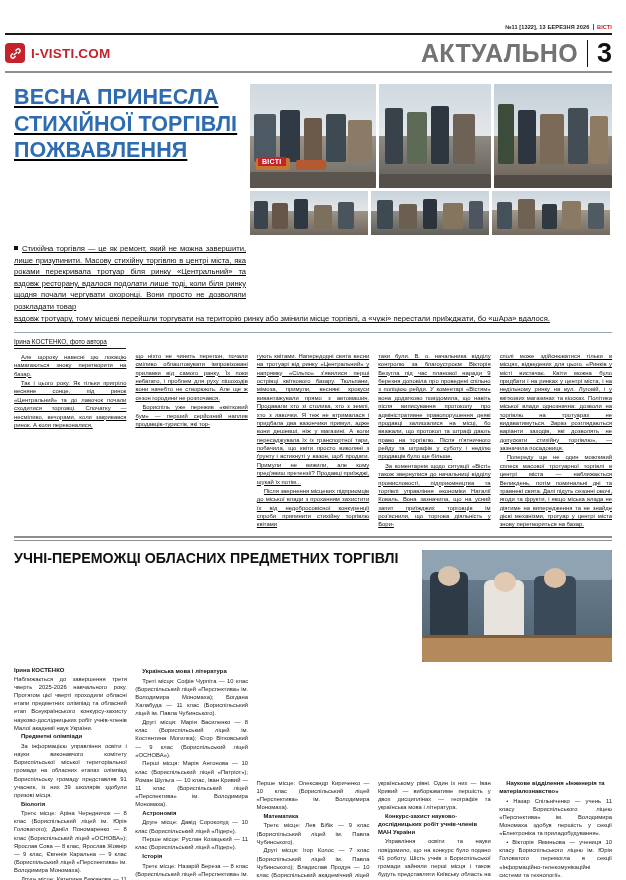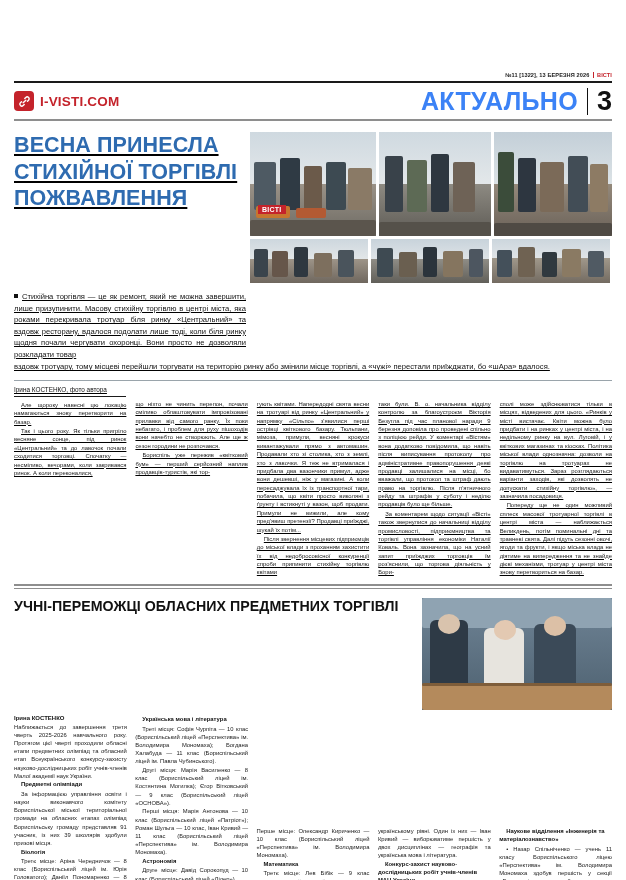--- a/index.html
+++ b/index.html
@@ -12,22 +12,21 @@
   .page {
     position: relative;
     width: 626px; height: 880px;
     background: #fff;
     padding: 0;
   }
 
   
   .masthead {
     position: relative;
-    padding: 24px 14px 0 14px;
-    margin-top: 48px;
+    padding: 24px 14px 0 5px;
   }
   .issue-line {
     text-align: right;
     font-size: 5.6px;
     font-weight: bold;
     letter-spacing: .1px;
     color: #1a1a1a;
     padding-bottom: 3px;
   }
   .issue-line .brand {
@@ -47,21 +46,21 @@
   .site-mark {
     width: 20px; height: 20px; border-radius: 4px; background: #c4232b;
     display: flex; align-items: center; justify-content: center;
   }
   .site-mark svg { display: block; }
   .site-name {
     font-size: 13.5px; font-weight: bold; color: #c4232b; letter-spacing: .2px;
   }
   .mast-right { display: flex; align-items: center; gap: 9px; }
   .section-title {
-    font-size: 25px; font-weight: bold; color: #3b82f6;
+    font-size: 25px; font-weight: bold; color: #737373;
     letter-spacing: .3px; line-height: 1;
   }
   .page-num {
     font-size: 27px; font-weight: bold; color: #111; line-height: 1;
     border-left: 1.6px solid #111; padding-left: 9px;
   }
   .rule-bot { height: 2.6px; background: #8e8e8e; width: 100%; }
 
   
   .article1 { padding: 0 14px; text-decoration: underline; }

